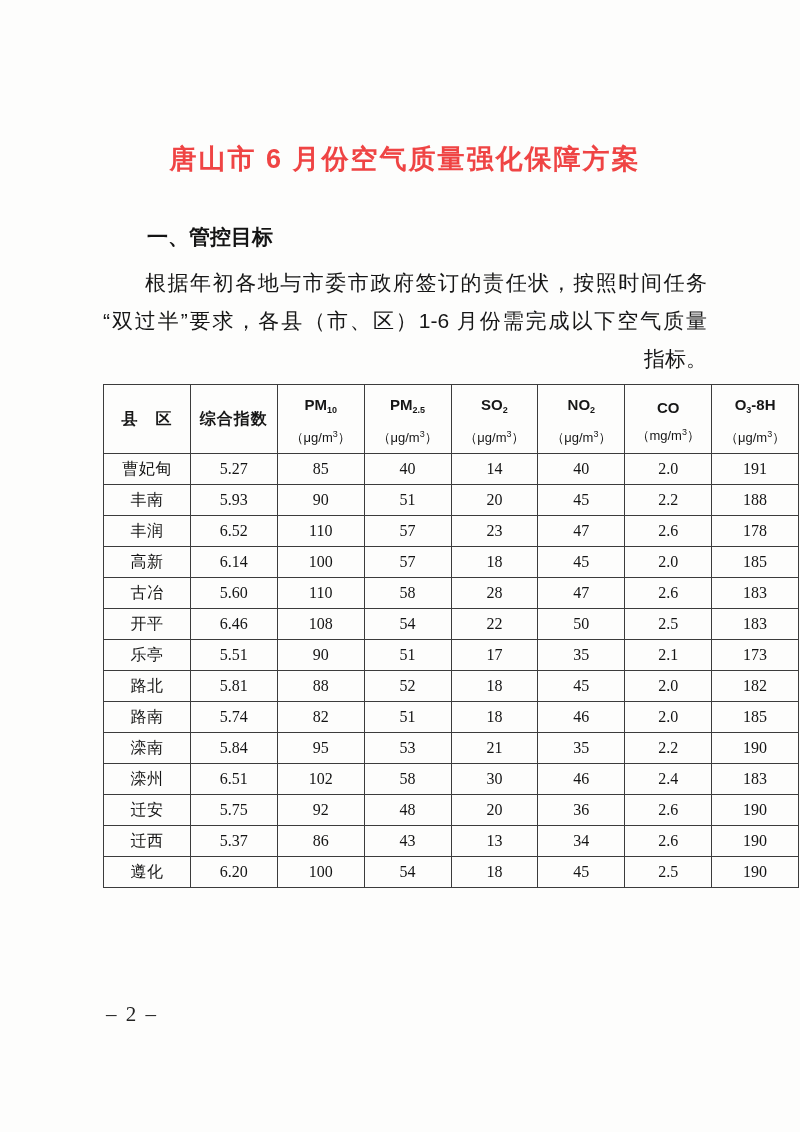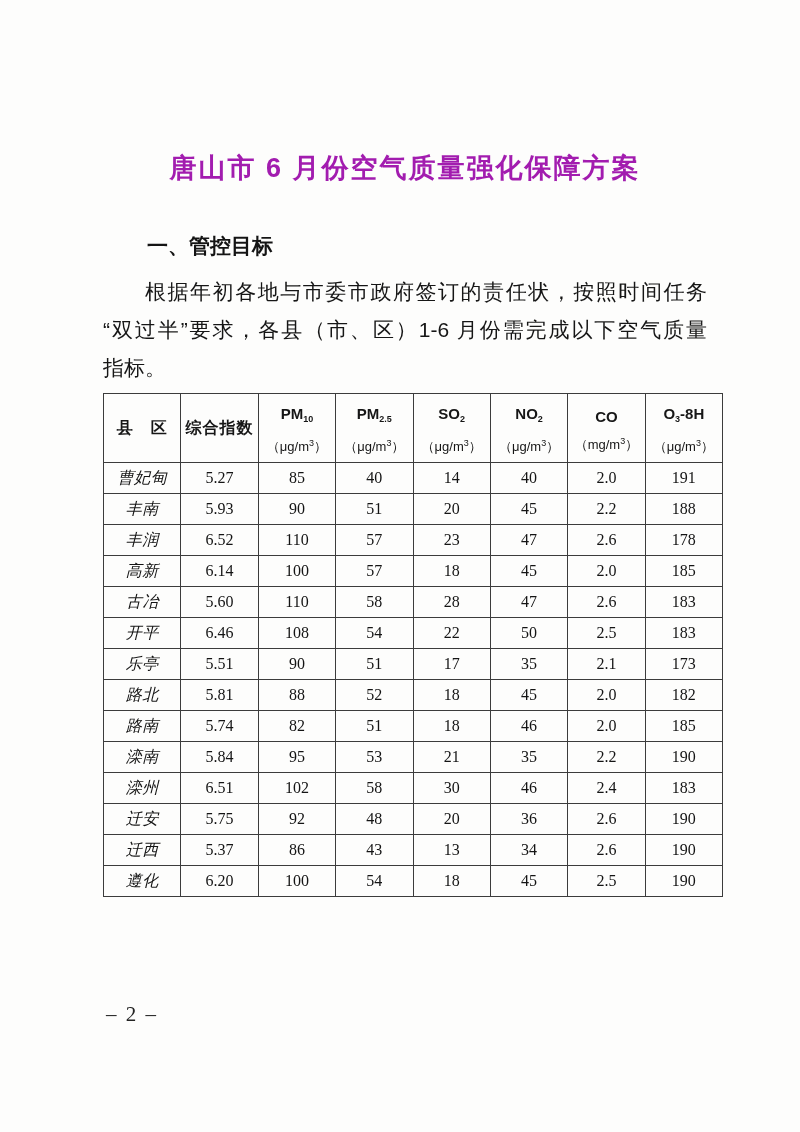--- a/index.html
+++ b/index.html
@@ -12,52 +12,52 @@
     color: #1a1a1a;
     margin: 0 auto;
     box-sizing: border-box;
   }
   .content {
     position: absolute;
     left: 103px; top: 0;
     width: 604px;
   }
   .doc-title {
-    margin: 9px;
+    margin: 0;
     padding-top: 141px;
     font-size: 27px;
     font-weight: bold;
     text-align: center;
     letter-spacing: 2px;
-    color: #a21caf;
+    color: #ef4444;
     white-space: nowrap;
   }
   .section-heading {
     margin: 46px 0 0 0;
     font-size: 21px;
     font-weight: bold;
     text-indent: 44px;
     color: #141414;
     font-family: Liberation Mono, monospace;
   }
   .para {
     margin-top: 13px;
     font-size: 21px;
     line-height: 38px;
     font-weight: normal;
     color: #161616;
   }
-  .pline { width: 604px; }
+  .pline { width: 604px; text-align: right; }
   .pjust { text-align: justify; text-align-last: justify; }
   .pline-first { text-indent: 2em; }
 
   table.aq {
     border-collapse: collapse;
     table-layout: fixed;
-    width: 620px;
+    width: 696px;
     margin-top: 6px;
     background: #fdfdfc;
   }
   table.aq th, table.aq td {
     border: 1px solid #3c3c3c;
     text-align: center;
     vertical-align: middle;
     padding: 0;
     overflow: hidden;
   }
@@ -67,21 +67,21 @@
   .pol-name sub { font-size: 9px; vertical-align: -3px; letter-spacing: 0; }
   .unit { font-size: 13px; font-weight: normal; display: block; line-height: 16px; margin-top: 3px; font-family: Liberation Sans, sans-serif; }
   .unit sup { font-size: 9px; vertical-align: 5px; }
   tbody th, tbody td {
     height: 30px;
     font-family: "Liberation Serif", "DejaVu Serif", serif;
     font-size: 16px;
     font-weight: normal;
     color: #141414;
   }
-  tbody th { letter-spacing: 0.5px; font-style: italic; }
+  tbody th { letter-spacing: 0.5px; }
   .pagenum {
     position: absolute;
     left: 106px; top: 1002px;
     font-family: "Liberation Serif", "DejaVu Serif", serif;
     font-size: 21px;
     letter-spacing: 2px;
     color: #232323;
   }
 </style>
 </head>

